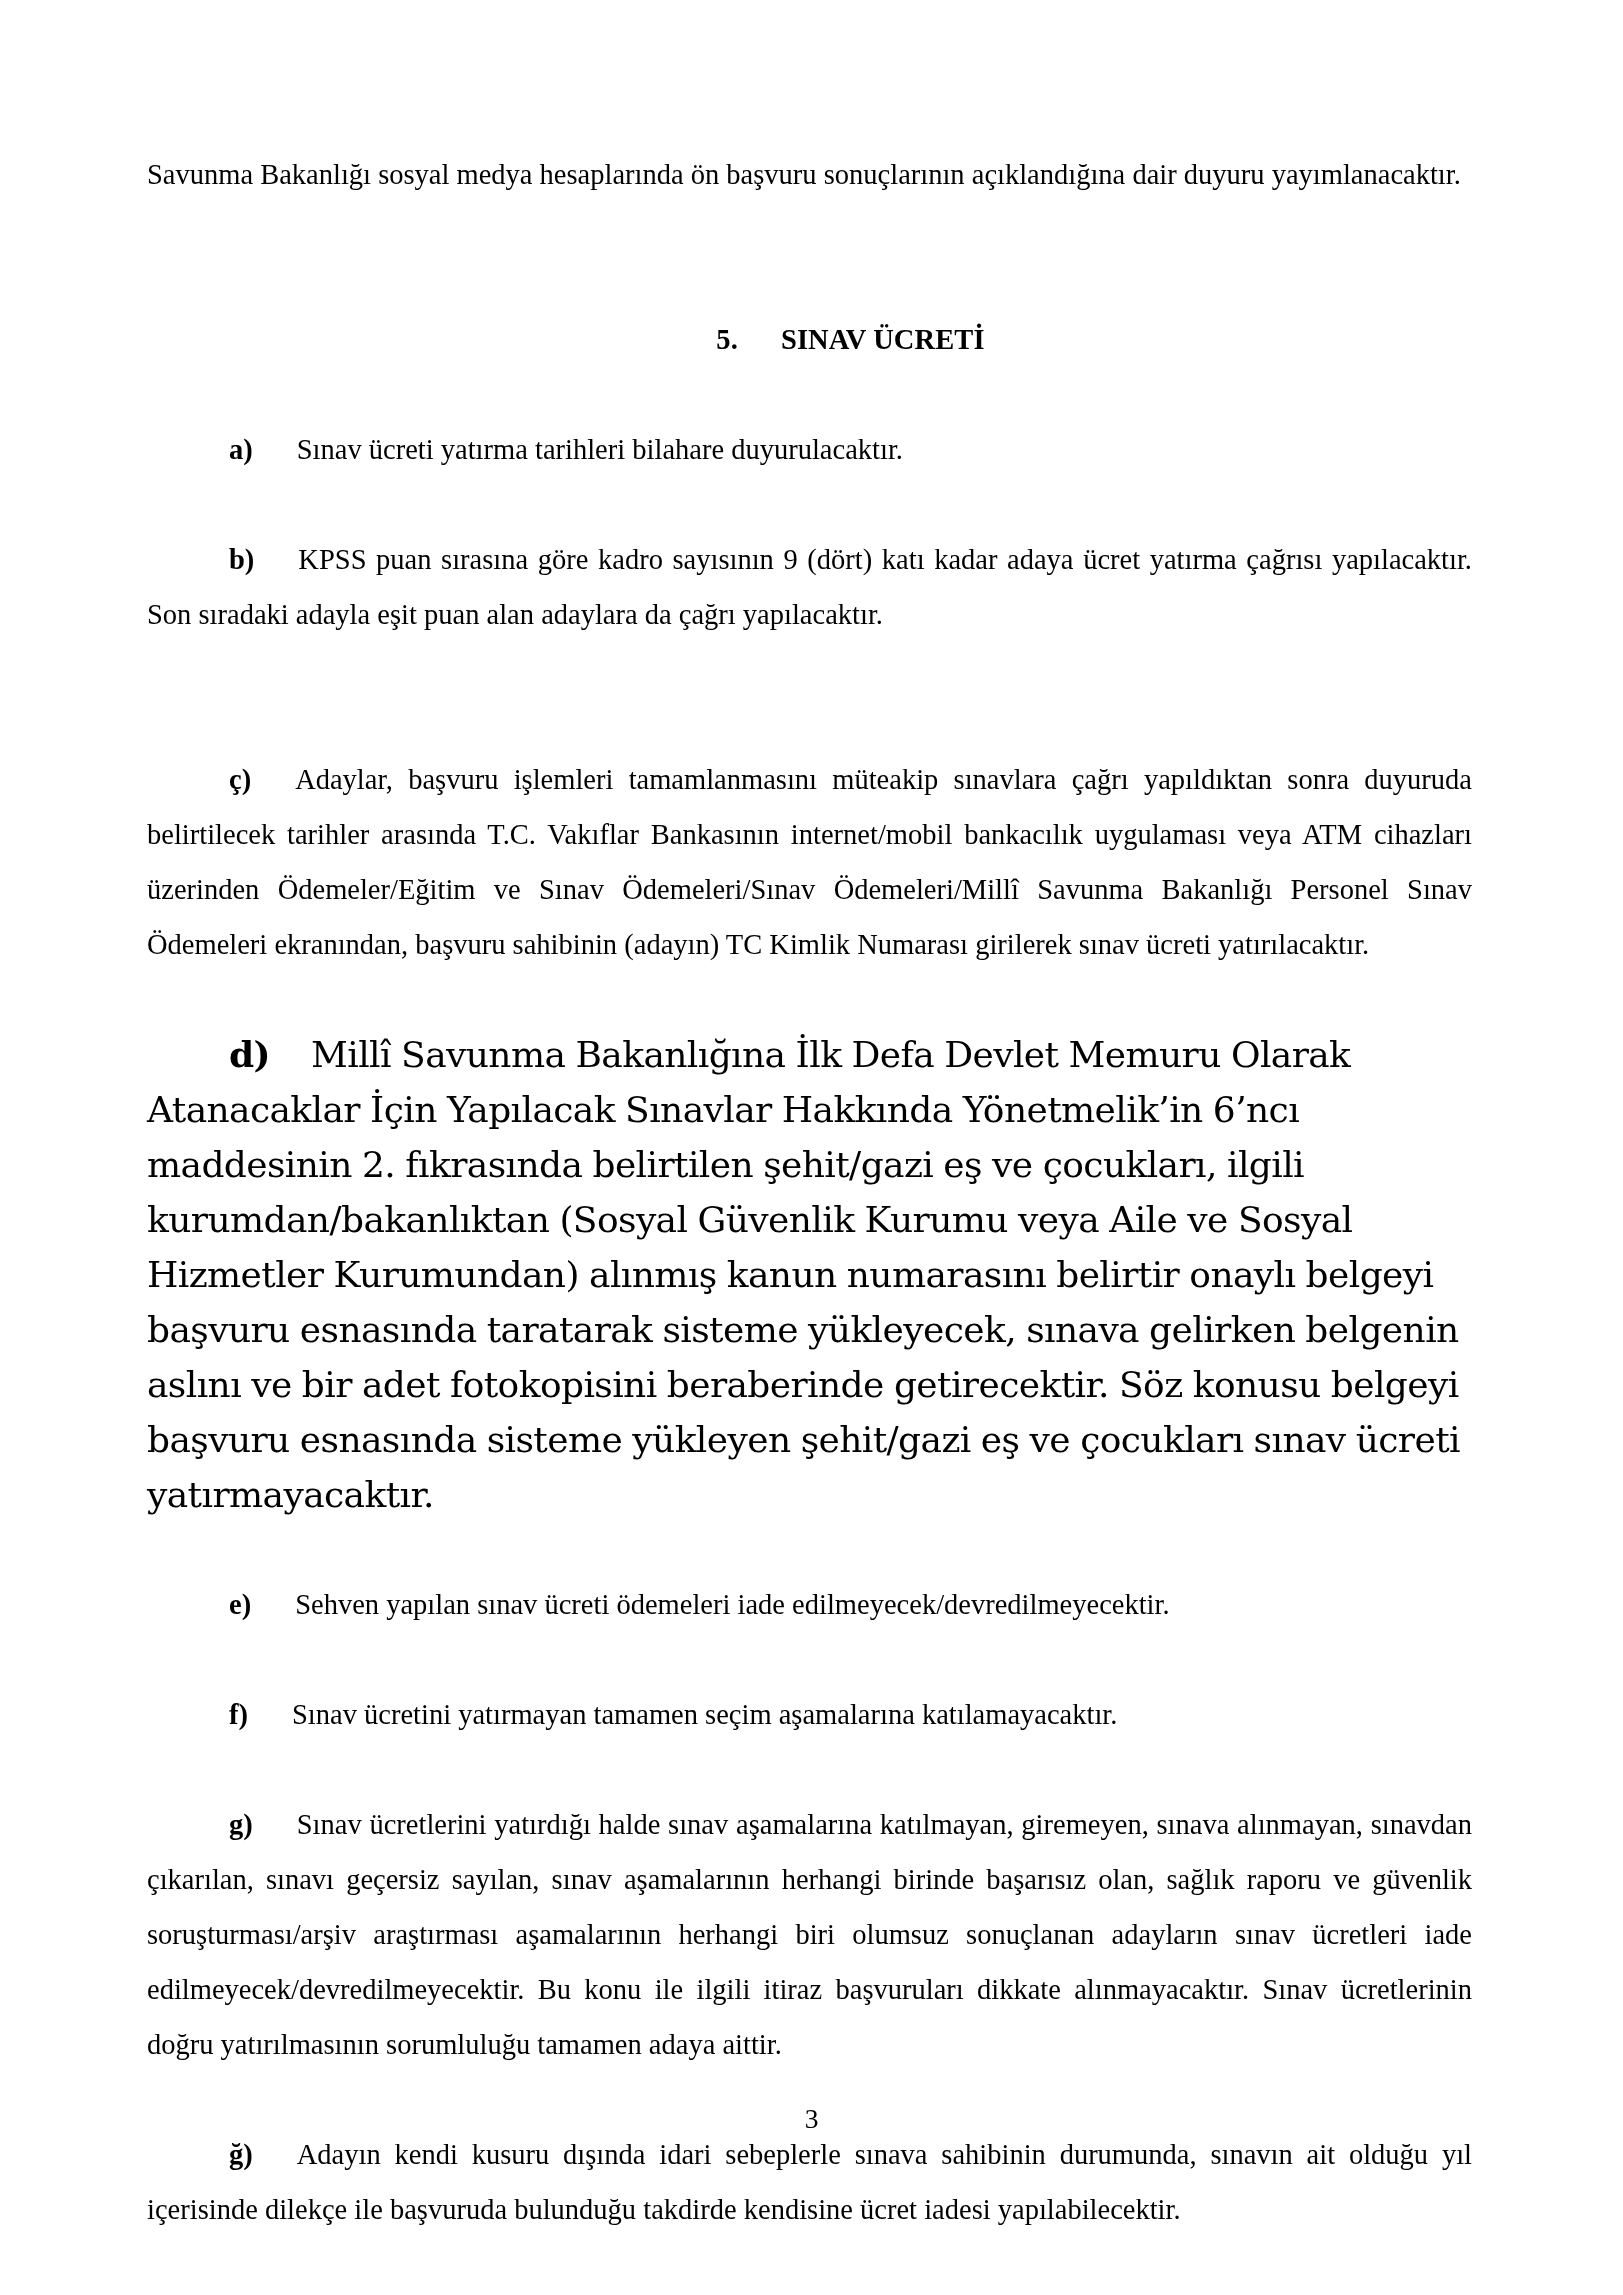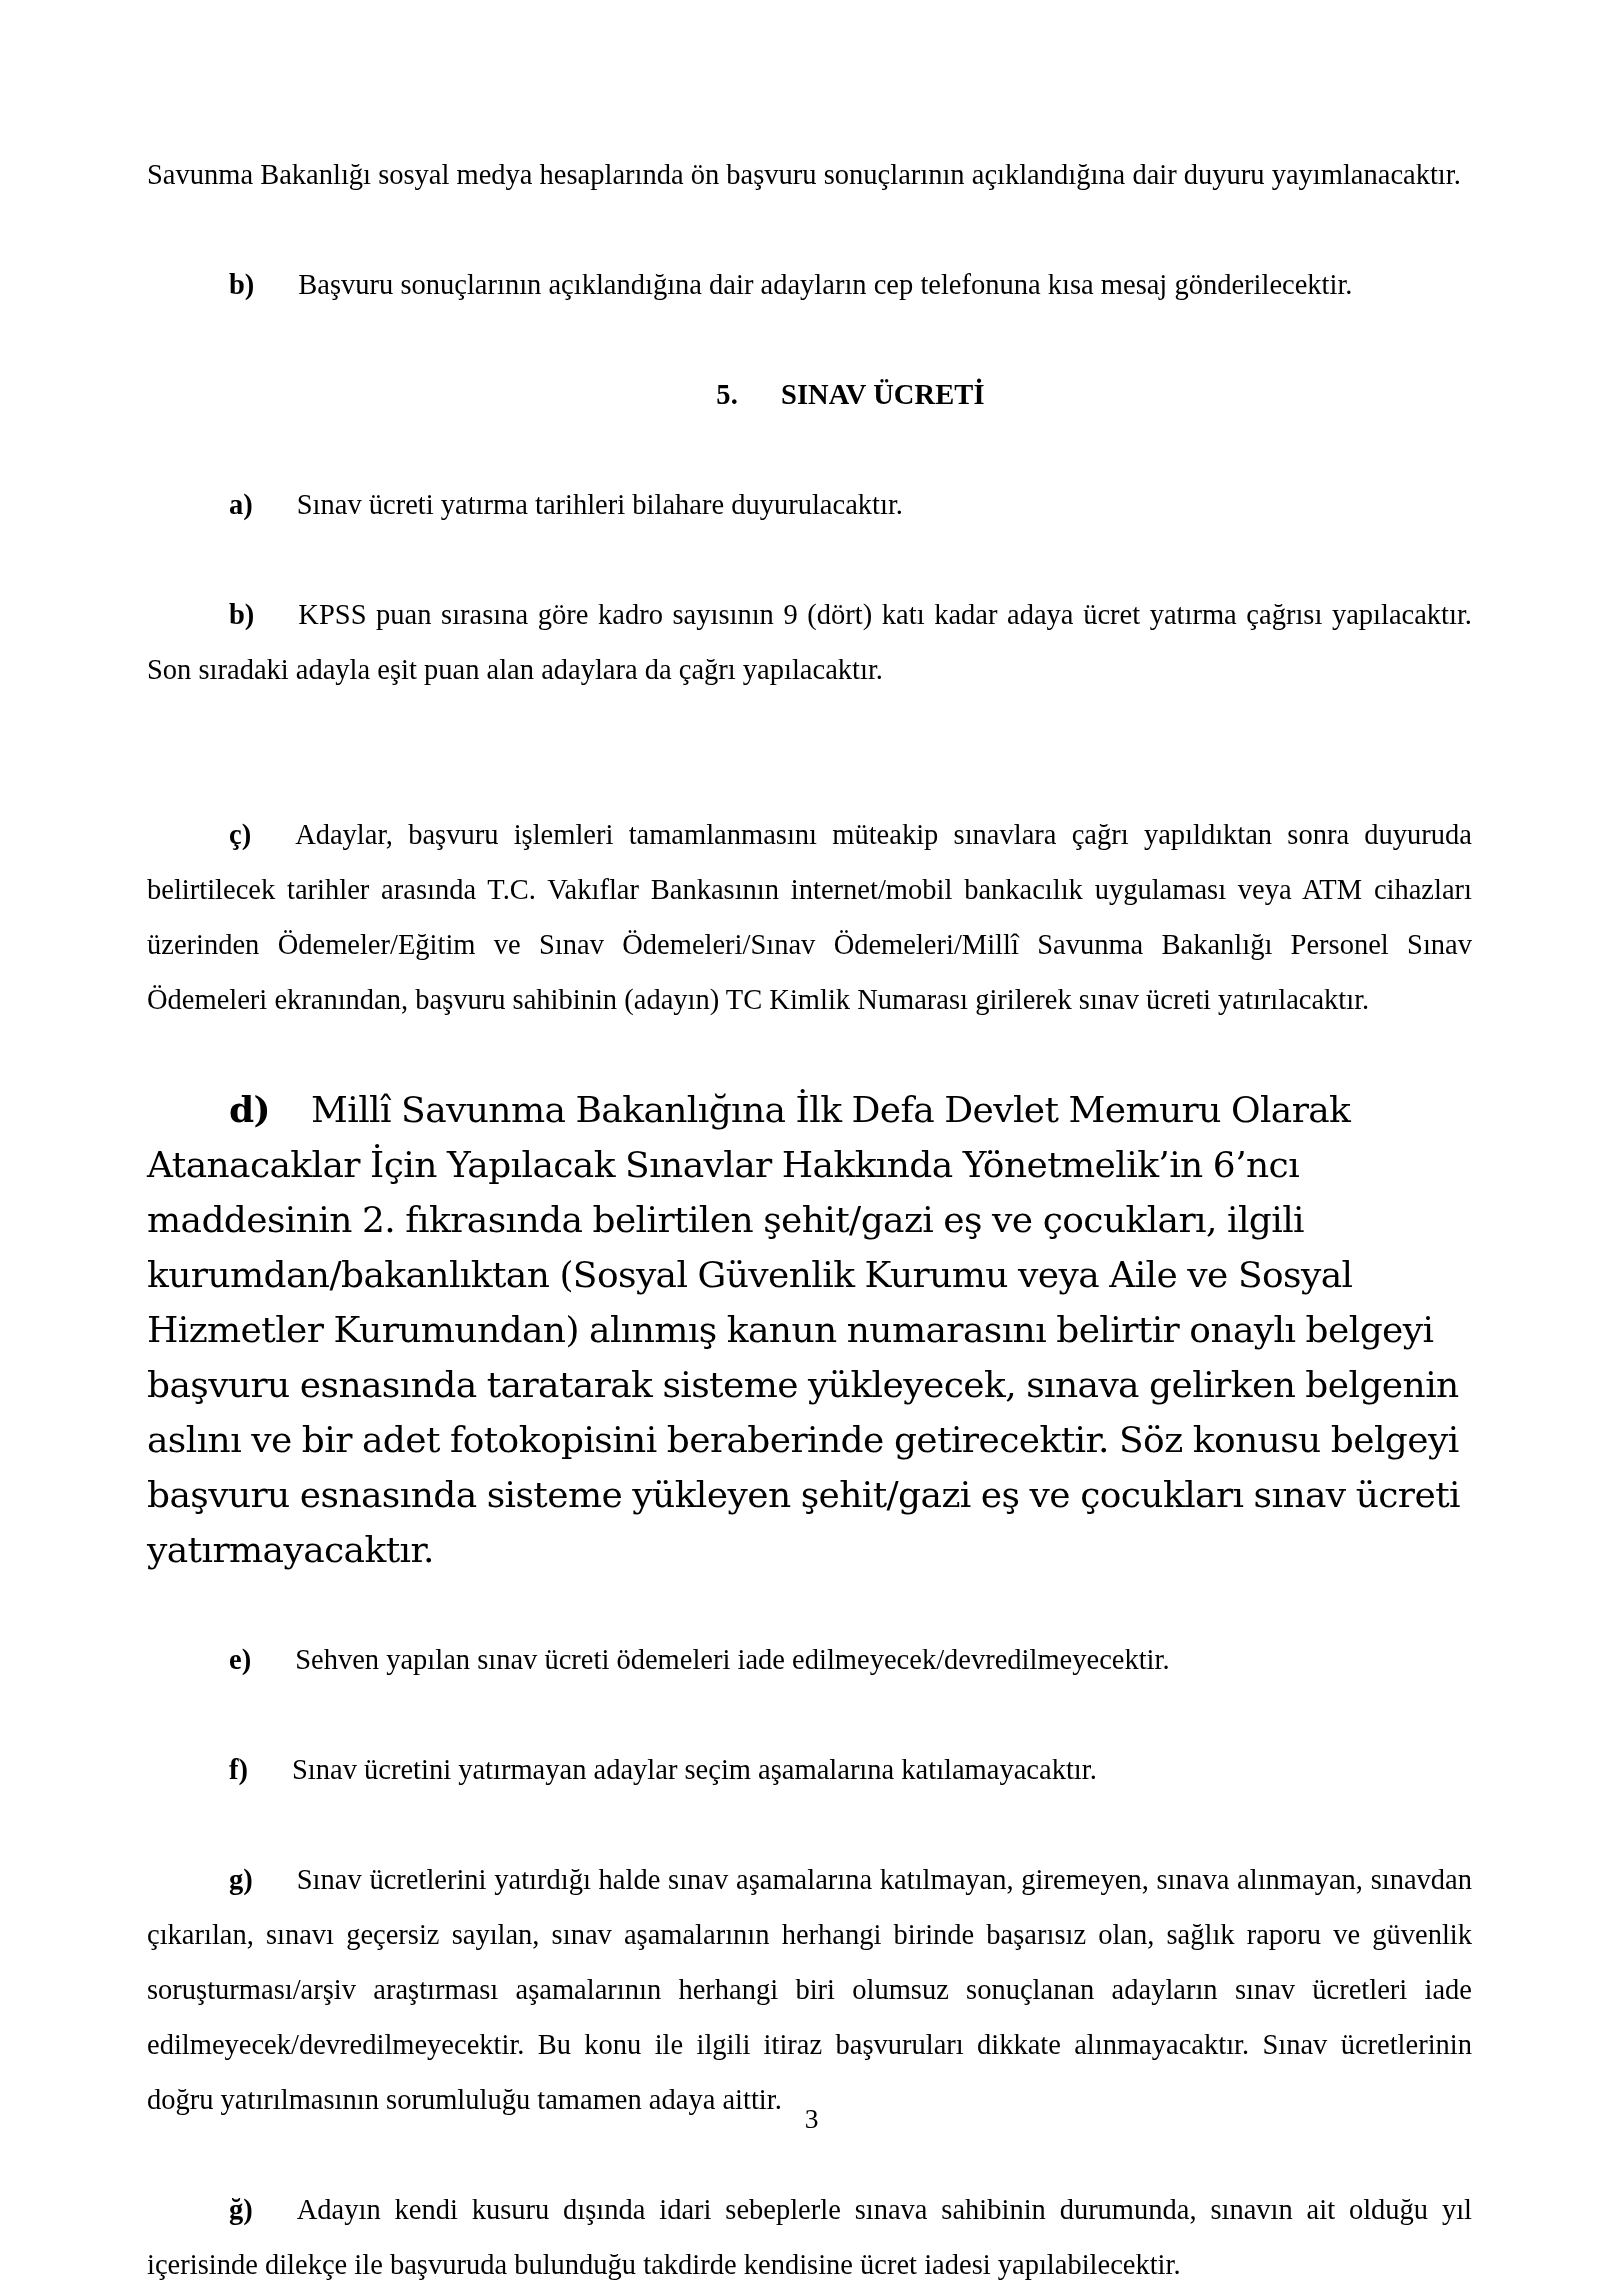--- a/index.html
+++ b/index.html
@@ -112,21 +112,20 @@
 </head>
 <body>
 
 <div class="page">
   <div class="doc-body">
 
     <p class="para continuation">Savunma Bakanlığı sosyal medya hesaplarında ön başvuru sonuçlarının açıklandığına dair duyuru yayımlanacaktır.</p>
 
     <div class="spacer-line"></div>
 
-    <p class="para item"><span class="marker">b)</span><span class="tab"></span><span>Başvuru sonuçlarının açıklandığına dair adayların cep telefonuna kısa mesaj gönderilecektir.</span></p>
 
     <div class="spacer-line"></div>
 
     <p class="heading"><span class="h-num">5.</span><span class="h-gap"></span><span>SINAV ÜCRETİ</span></p>
 
     <div class="spacer-line"></div>
 
     <p class="para item"><span class="marker">a)</span><span class="tab"></span><span>Sınav ücreti yatırma tarihleri bilahare duyurulacaktır.</span></p>
 
     <div class="spacer-line"></div>
@@ -143,21 +142,21 @@
     <div class="spacer-line"></div>
 
     <p class="para item alt-face"><span class="marker">d)</span><span class="tab"></span><span>Millî Savunma Bakanlığına İlk Defa Devlet Memuru Olarak Atanacaklar İçin Yapılacak Sınavlar Hakkında Yönetmelik’in 6’ncı maddesinin 2. fıkrasında belirtilen şehit/gazi eş ve çocukları, ilgili kurumdan/bakanlıktan (Sosyal Güvenlik Kurumu veya Aile ve Sosyal Hizmetler Kurumundan) alınmış kanun numarasını belirtir onaylı belgeyi başvuru esnasında taratarak sisteme yükleyecek, sınava gelirken belgenin aslını ve bir adet fotokopisini beraberinde getirecektir. Söz konusu belgeyi başvuru esnasında sisteme yükleyen şehit/gazi eş ve çocukları sınav ücreti yatırmayacaktır.</span></p>
 
     <div class="spacer-line"></div>
 
     <p class="para item"><span class="marker">e)</span><span class="tab"></span><span>Sehven yapılan sınav ücreti ödemeleri iade edilmeyecek/devredilmeyecektir.</span></p>
 
     <div class="spacer-line"></div>
 
-    <p class="para item"><span class="marker">f)</span><span class="tab"></span><span>Sınav ücretini yatırmayan adaylar seçim aşamalarına katılamayacaktır.</span></p>
+    <p class="para item"><span class="marker">f)</span><span class="tab"></span><span>Sınav ücretini yatırmayan tamamen seçim aşamalarına katılamayacaktır.</span></p>
 
     <div class="spacer-line"></div>
 
     <p class="para item"><span class="marker">g)</span><span class="tab"></span><span>Sınav ücretlerini yatırdığı halde sınav aşamalarına katılmayan, giremeyen, sınava alınmayan, sınavdan çıkarılan, sınavı geçersiz sayılan, sınav aşamalarının herhangi birinde başarısız olan, sağlık raporu ve güvenlik soruşturması/arşiv araştırması aşamalarının herhangi biri olumsuz sonuçlanan adayların sınav ücretleri iade edilmeyecek/devredilmeyecektir. Bu konu ile ilgili itiraz başvuruları dikkate alınmayacaktır. Sınav ücretlerinin doğru yatırılmasının sorumluluğu tamamen adaya aittir.</span></p>
 
     <div class="spacer-line"></div>
 
     <p class="para item"><span class="marker">ğ)</span><span class="tab"></span><span>Adayın kendi kusuru dışında idari sebeplerle sınava sahibinin durumunda, sınavın ait olduğu yıl içerisinde dilekçe ile başvuruda bulunduğu takdirde kendisine ücret iadesi yapılabilecektir.</span></p>
 
   </div>

